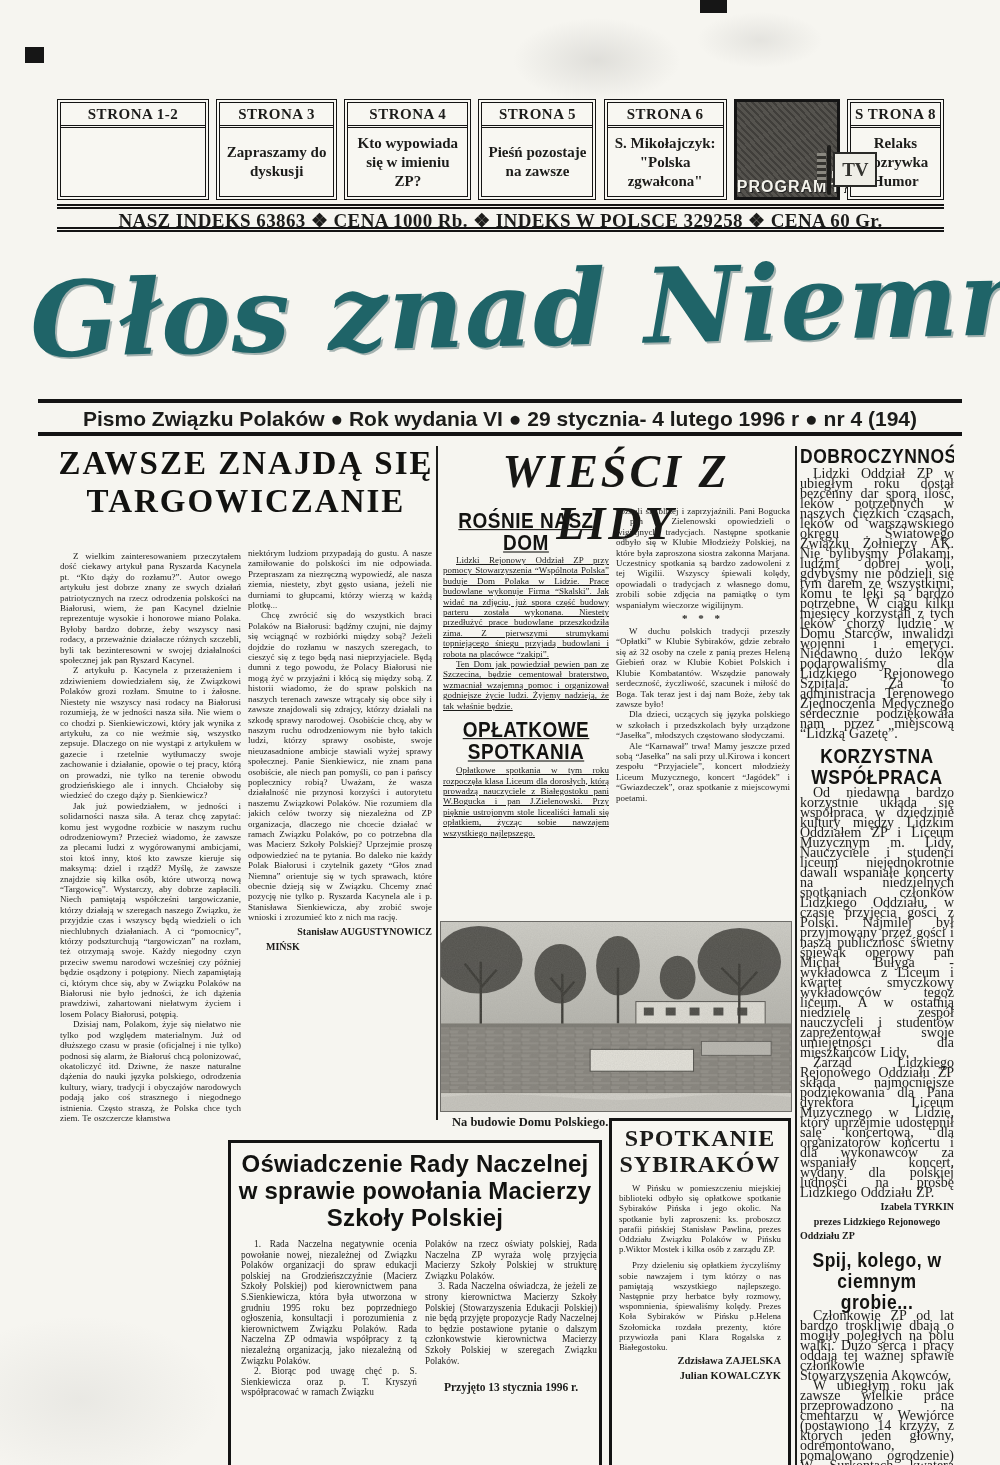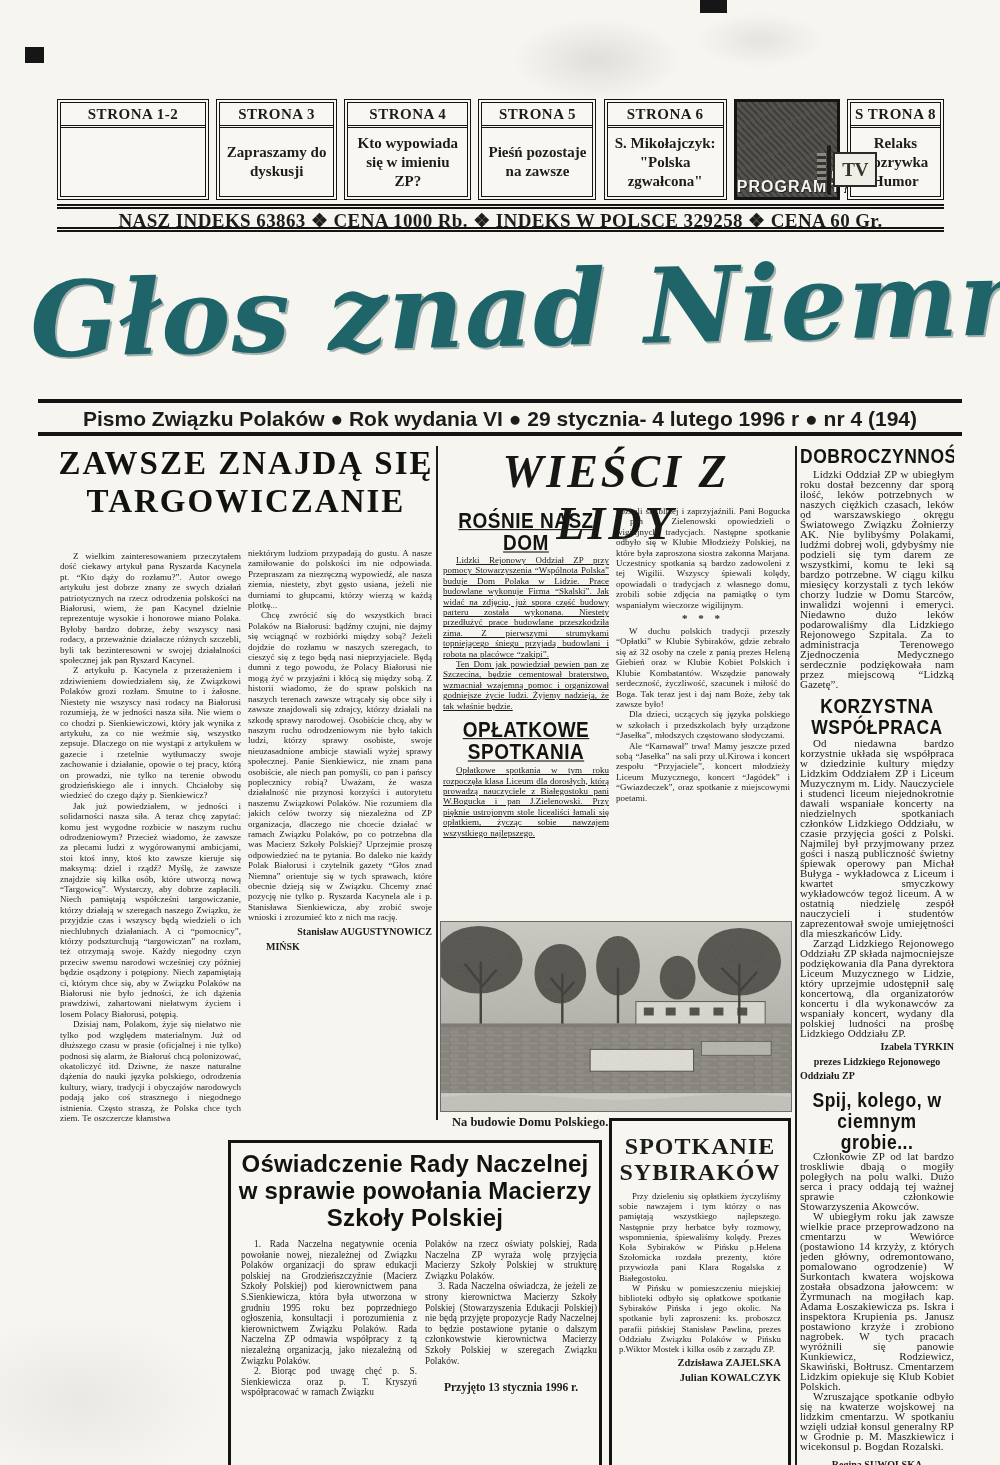--- a/index.html
+++ b/index.html
@@ -98,29 +98,29 @@
   .statement .scols{position:relative;}
   .scol{position:absolute;top:0;overflow:hidden;text-align:justify;}
   .scol .bp{font-size:9.3px;line-height:10.6px;}
   .accepted{font:700 11.5px/14px "Liberation Serif", serif;text-align:center;margin-top:14px;}
   
   .sybbox{
     position:absolute;left:609px;top:1118px;width:182px;height:347px;box-sizing:border-box;
     border:3px solid #141414;border-bottom:none;background:#f7f6f1;
   }
   .sybbox .shead{
-    font:600 24px/26px "Liberation Serif", serif;text-align:center;margin:12px 2px 6px 2px;letter-spacing:1px;
+    font:600 24px/26px "Liberation Serif", serif;text-align:center;margin:4px 2px 6px 2px;letter-spacing:1px;
   }
   .sybbox .body{padding:0 7px;text-align:justify;}
   .sybbox .bp{font-size:8.8px;line-height:10.2px;}
   .sybbox .sig{font-size:10.5px;}
   
   .rightcol{position:absolute;left:800px;top:444px;width:154px;height:1021px;overflow:hidden;text-align:justify;}
   .rightcol .subhead{font-size:17.5px;line-height:19px;margin:2px 0 4px 0;}
-  .rightcol .bp{font-size:11px;line-height:10px;}
+  .rightcol .bp{font-size:14px;line-height:10px;}
   .rightcol .sig{font-size:10px;line-height:11.5px;}
 </style>
 </head>
 <body>
 
 <div class="page">
 
   <div class="regmark" style="left:700px;top:0;width:27px;height:13px;"></div>
   <div class="regmark" style="left:25px;top:47px;width:19px;height:16px;"></div>
 
@@ -261,22 +261,22 @@
         <p class="bp noind">Polaków na rzecz oświaty polskiej, Rada Naczelna ZP wyraża wolę przyjęcia Macierzy Szkoły Polskiej w strukturę Związku Polaków.</p>
         <p class="bp">3. Rada Naczelna oświadcza, że jeżeli ze strony kierownictwa Macierzy Szkoły Polskiej (Stowarzyszenia Edukacji Polskiej) nie będą przyjęte propozycje Rady Naczelnej to będzie postawione pytanie o dalszym członkowstwie kierownictwa Macierzy Szkoły Polskiej w szeregach Związku Polaków.</p>
         <p class="accepted">Przyjęto 13 stycznia 1996 r.</p>
       </div>
     </div>
   </div>
 
   <div class="sybbox">
     <div class="shead">SPOTKANIE SYBIRAKÓW</div>
     <div class="body">
+      <p class="bp">W Pińsku w pomieszczeniu miejskiej biblioteki odbyło się opłatkowe spotkanie Sybiraków Pińska i jego okolic. Na spotkanie byli zaproszeni: ks. proboszcz parafii pińskiej Stanisław Pawlina, prezes Oddziału Związku Polaków w Pińsku p.Wiktor Mostek i kilka osób z zarządu ZP.</p>
       <p class="bp" style="margin-top:6px;">Przy dzieleniu się opłatkiem życzyliśmy sobie nawzajem i tym którzy o nas pamiętają wszystkiego najlepszego. Następnie przy herbatce były rozmowy, wspomnienia, śpiewaliśmy kolędy. Prezes Koła Sybiraków w Pińsku p.Helena Szołomicka rozdała prezenty, które przywiozła pani Klara Rogalska z Białegostoku.</p>
-      <p class="bp">W Pińsku w pomieszczeniu miejskiej biblioteki odbyło się opłatkowe spotkanie Sybiraków Pińska i jego okolic. Na spotkanie byli zaproszeni: ks. proboszcz parafii pińskiej Stanisław Pawlina, prezes Oddziału Związku Polaków w Pińsku p.Wiktor Mostek i kilka osób z zarządu ZP.</p>
       <p class="sig">Zdzisława ZAJELSKA</p>
       <p class="sig">Julian KOWALCZYK</p>
     </div>
   </div>
 
   <div class="rightcol">
     <div class="subhead">DOBROCZYNNOŚĆ</div>
     <p class="bp">Lidzki Oddział ZP w ubiegłym roku dostał bezcenny dar sporą ilość, leków potrzebnych w naszych ciężkich czasach, leków od warszawskiego okręgu Światowego Związku Żołnierzy AK. Nie bylibyśmy Polakami, ludźmi dobrej woli, gdybyśmy nie podzieli się tym darem ze wszystkimi, komu te leki są bardzo potrzebne. W ciągu kilku miesięcy korzystali z tych leków chorzy ludzie w Domu Starców, inwalidzi wojenni i emeryci. Niedawno dużo leków podarowaliśmy dla Lidzkiego Rejonowego Szpitala. Za to administracja Terenowego Zjednoczenia Medycznego serdecznie podziękowała nam przez miejscową “Lidzką Gazetę”.</p>
     <div class="subhead" style="margin-top:7px;">KORZYSTNA WSPÓŁPRACA</div>
     <p class="bp">Od niedawna bardzo korzystnie układa się współpraca w dziedzinie kultury między Lidzkim Oddziałem ZP i Liceum Muzycznym m. Lidy. Nauczyciele i studenci liceum niejednokrotnie dawali wspaniałe koncerty na niedzielnych spotkaniach członków Lidzkiego Oddziału, w czasie przyjęcia gości z Polski. Najmilej był przyjmowany przez gości i naszą publiczność świetny śpiewak operowy pan Michał Bułyga - wykładowca z Liceum i kwartet smyczkowy wykładowców tegoż liceum. A w ostatnią niedzielę zespół nauczycieli i studentów zaprezentował swoje umiejętności dla mieszkańców Lidy.</p>

